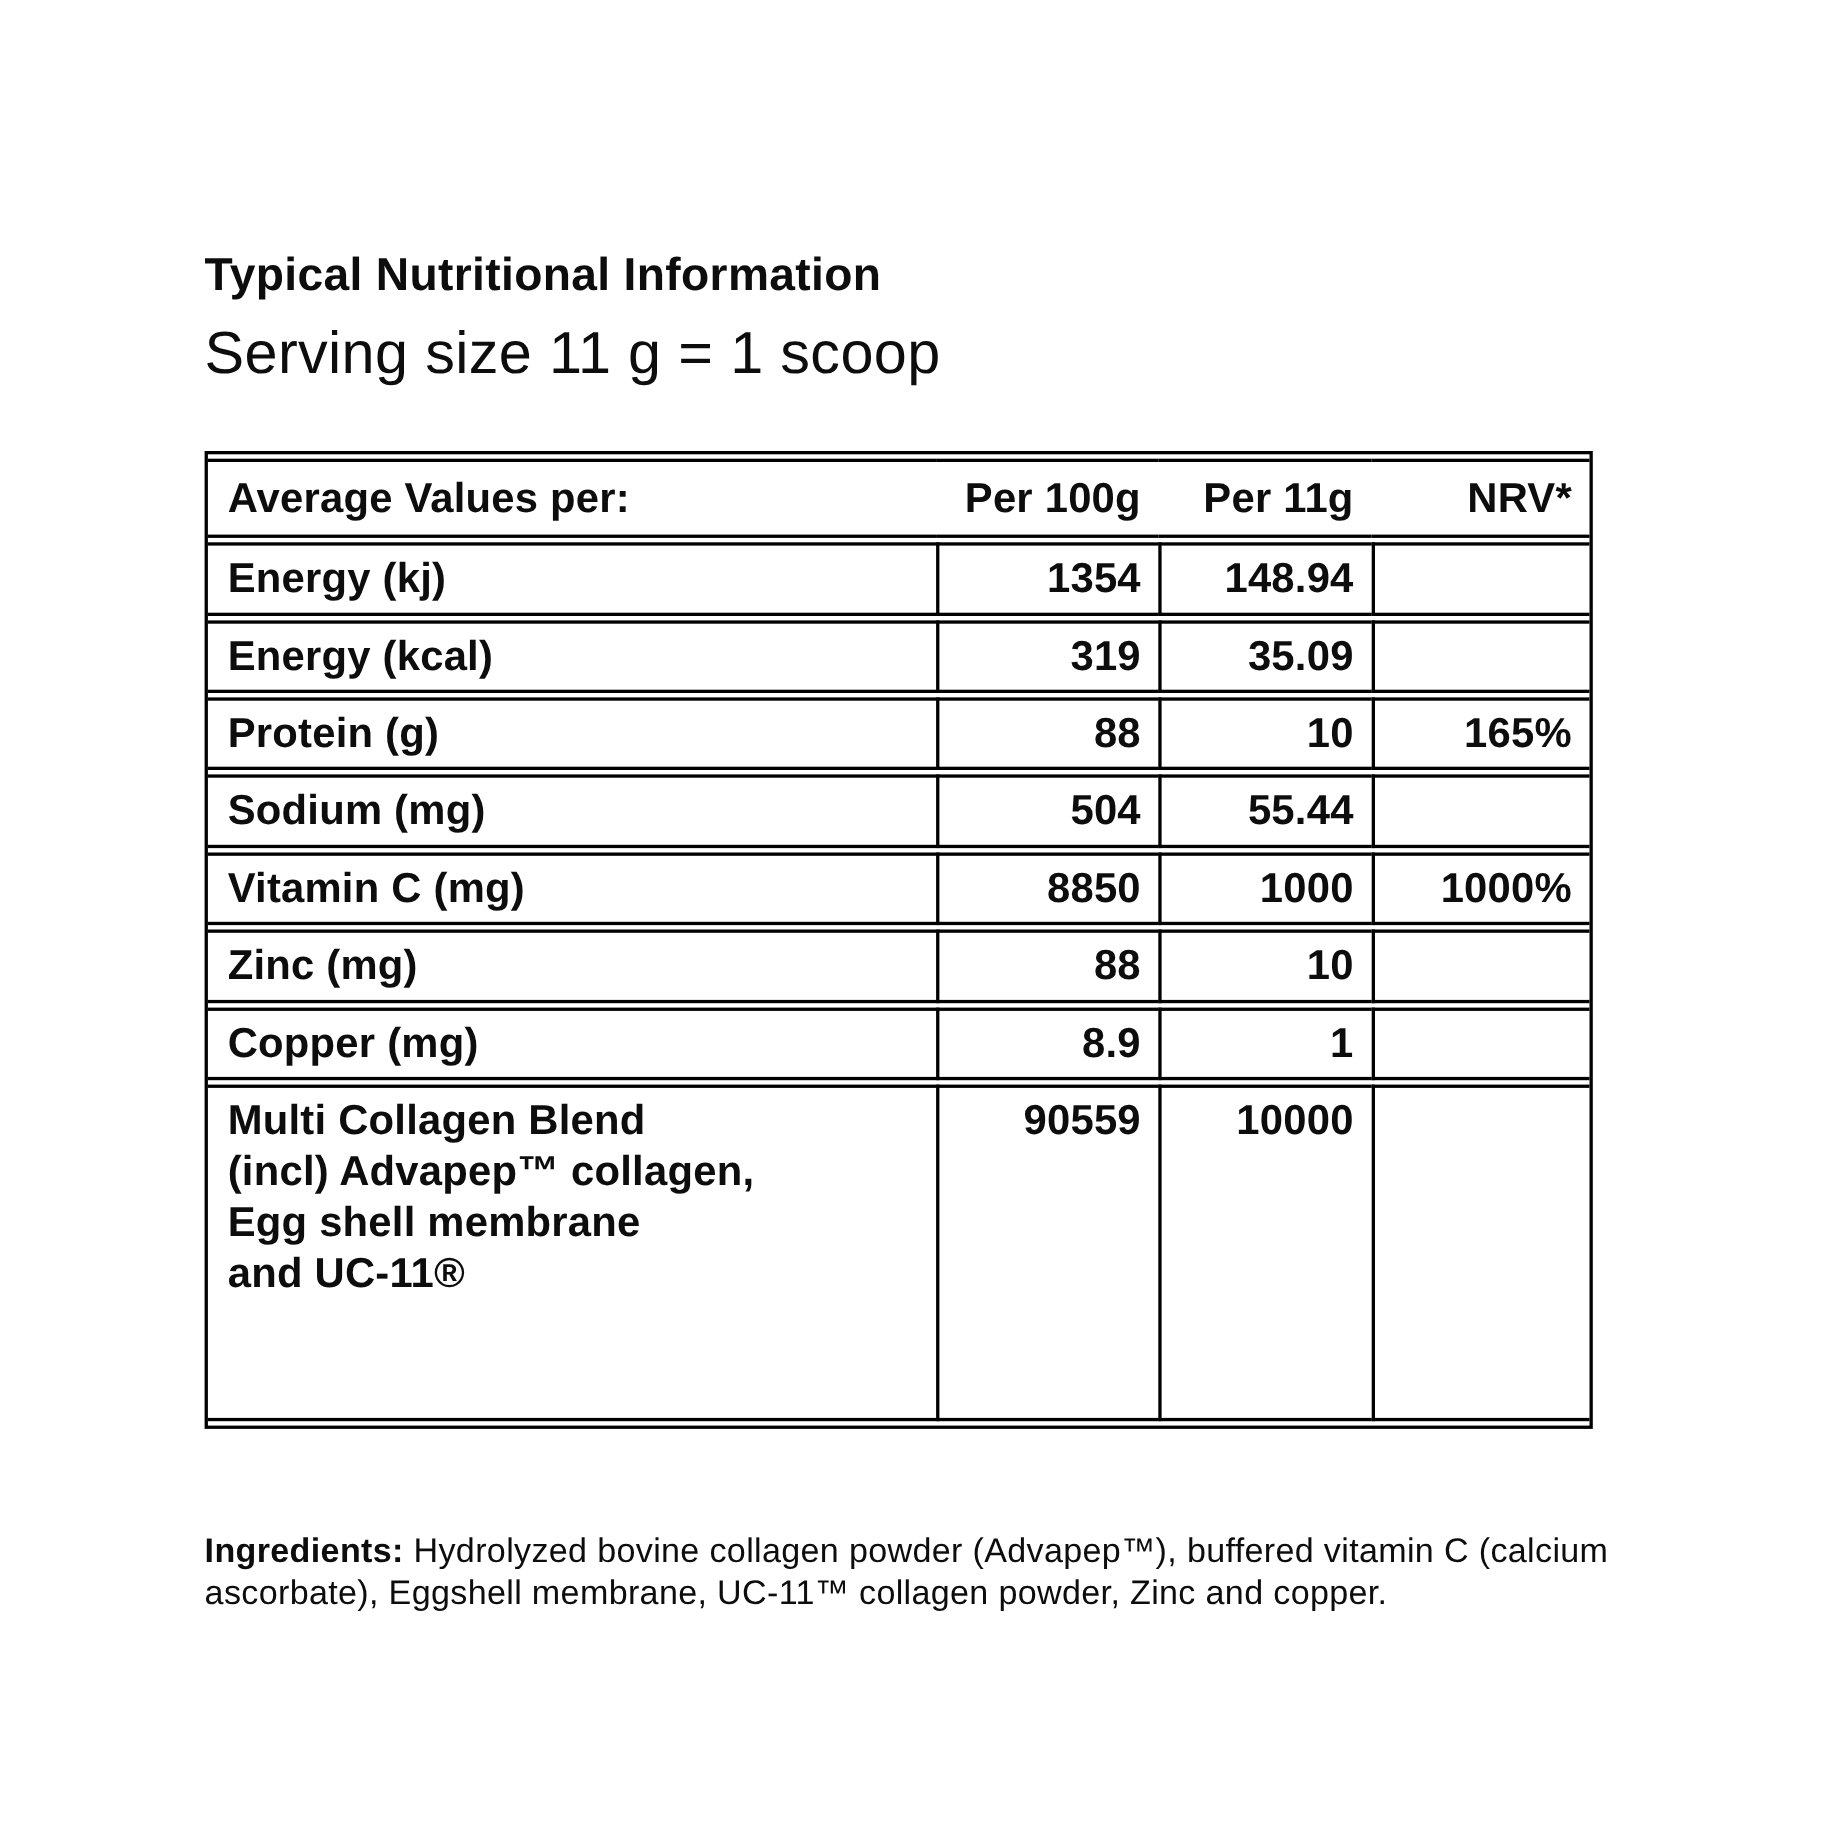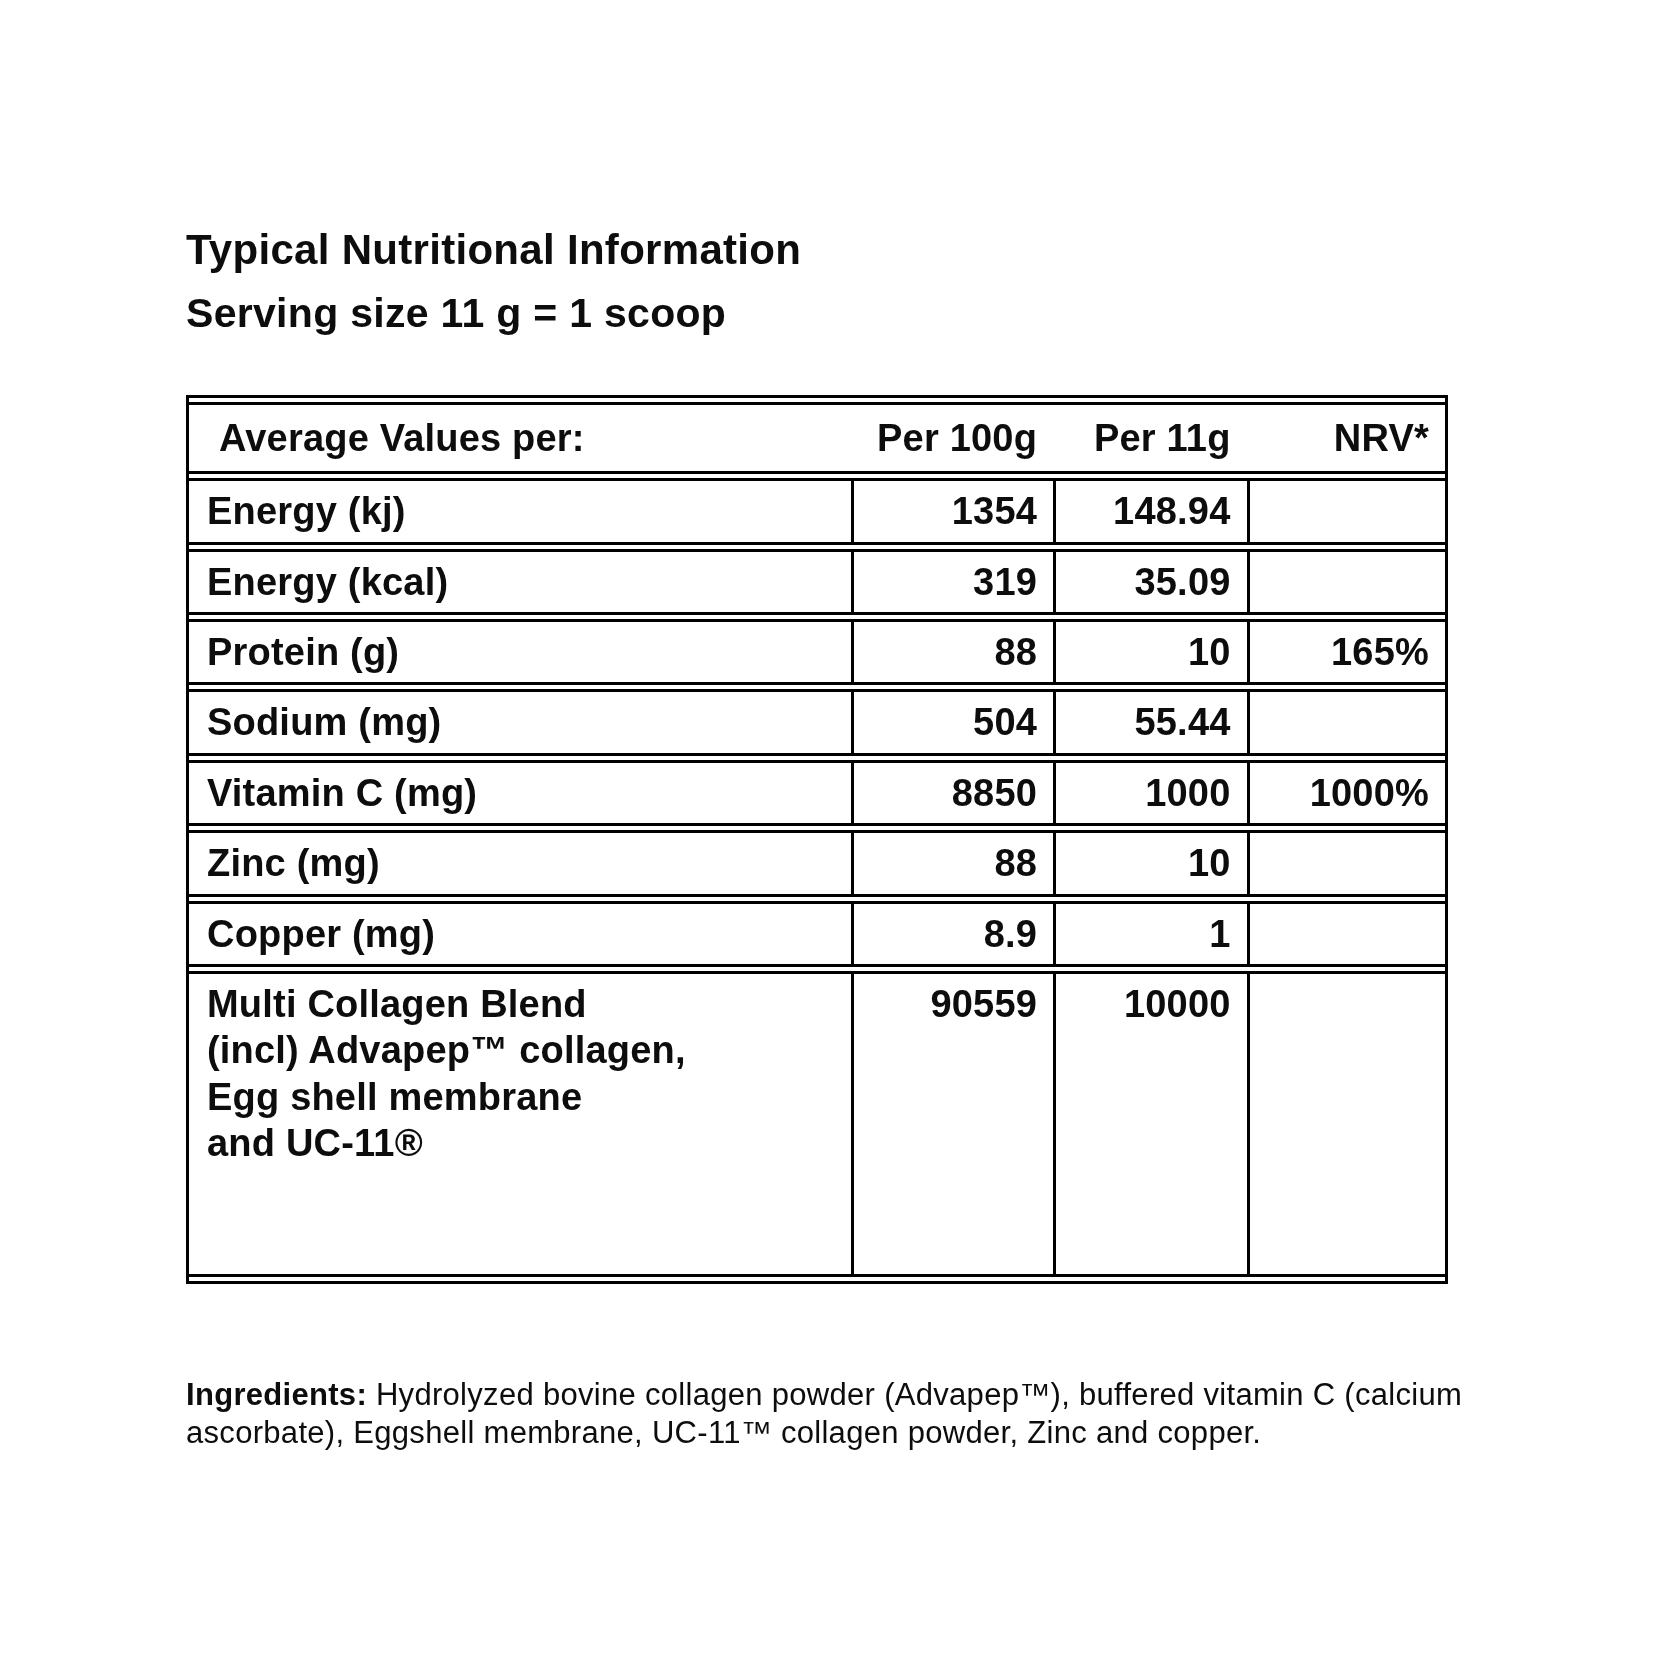--- a/index.html
+++ b/index.html
@@ -18,22 +18,22 @@
   .content {
     padding: 226px 0 0 186px;
   }
   .page-title {
     font-size: 42px;
     font-weight: 700;
     letter-spacing: 0.3px;
     margin: 0 0 16px 0;
   }
   .serving-line {
-    font-size: 41px;
-    font-weight: 700;
+    font-size: 54px;
+    font-weight: 400;
     letter-spacing: 0.3px;
     margin: 0 0 58px 0;
   }
   table.nutrition {
     width: 1262px;
     border: 3px solid #000;
     border-collapse: separate;
     border-spacing: 0 4px;
     table-layout: fixed;
   }
@@ -51,21 +51,21 @@
     vertical-align: top;
   }
   thead th {
     font-weight: 700;
     text-align: right;
     padding-top: 10px;
     padding-bottom: 10px;
   }
   thead th.label-col {
     text-align: left;
-    padding-left: 30px;
+    padding-left: 18px;
   }
   tbody td {
     text-align: right;
     font-weight: 700;
   }
   tbody td.label {
     text-align: left;
     padding-left: 18px;
     white-space: pre-line;
   }

